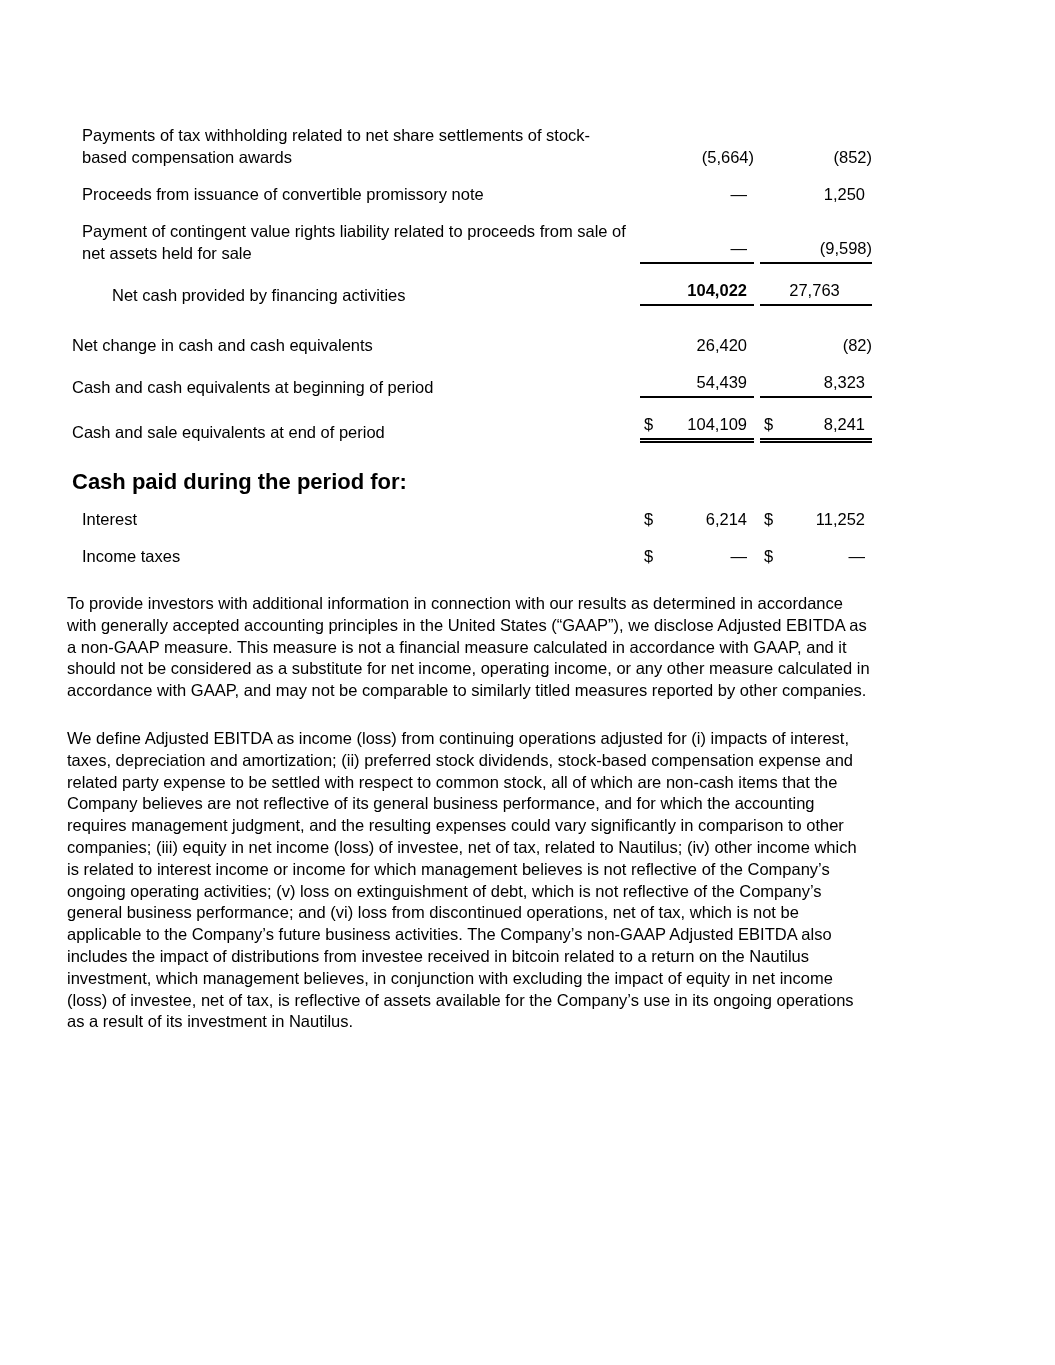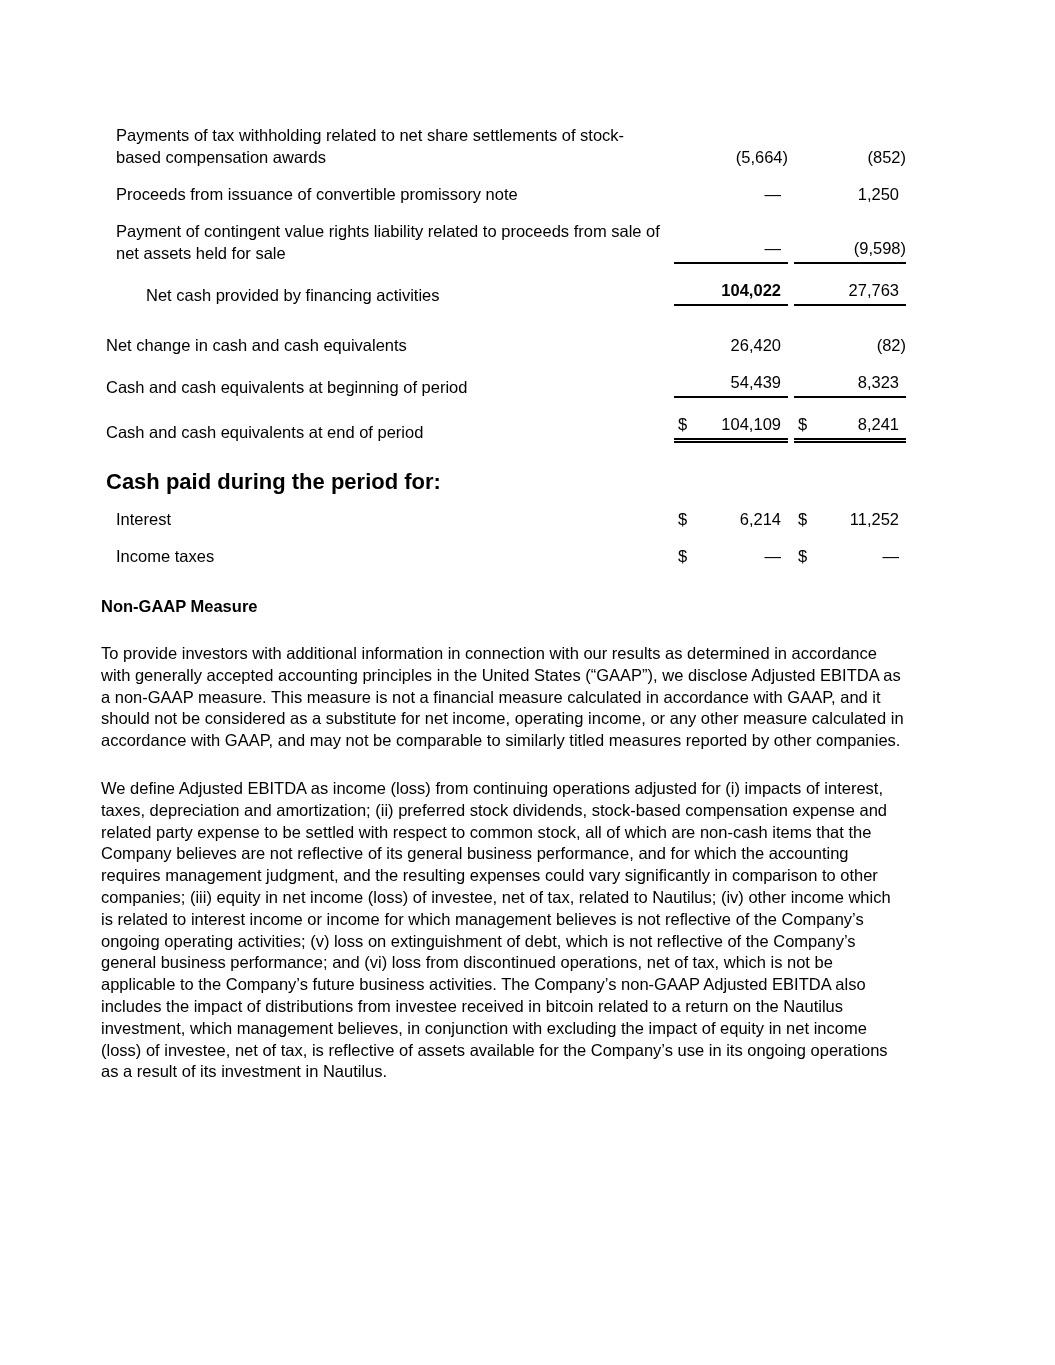--- a/index.html
+++ b/index.html
@@ -5,21 +5,21 @@
   * { margin: 0; padding: 0; box-sizing: border-box; }
   html, body { background: #ffffff; }
   body {
     width: 1055px;
     height: 1365px;
     font-family: "Liberation Sans", sans-serif;
     color: #000000;
     overflow: hidden;
   }
   .doc {
-    padding: 124px 125px 0 101px;
+    padding: 124px 125px 0 67px;
     width: 1055px;
   }
   
   .fin-table { width: 805px; }
   .fin-row {
     display: grid;
     grid-template-columns: 1fr 114px 112px;
     column-gap: 6px;
     align-items: end;
     font-size: 16.5px;
@@ -102,21 +102,21 @@
         </div>
     </div>
     <div class="fin-row">
       <div class="lbl ind2">Net cash provided by financing activities</div>
       <div class="val u1">
           <span class="cur"></span>
           <span class="num" style="padding-right: 7px; font-weight: bold;">104,022</span>
         </div>
       <div class="val u1">
           <span class="cur"></span>
-          <span class="num" style="padding-right: 7px;">27,763</span>
+          <span class="num" style="padding-right: 7px; text-align: center;">27,763</span>
         </div>
     </div>
   </div>
 
   <div class="gap28"></div>
 
   <div class="fin-table">
     <div class="fin-row">
       <div class="lbl ind0">Net change in cash and cash equivalents</div>
       <div class="val">
@@ -133,21 +133,21 @@
       <div class="val u1">
           <span class="cur"></span>
           <span class="num" style="padding-right: 7px;">54,439</span>
         </div>
       <div class="val u1">
           <span class="cur"></span>
           <span class="num" style="padding-right: 7px;">8,323</span>
         </div>
     </div>
     <div class="fin-row">
-      <div class="lbl ind0">Cash and cash equivalents at end of period</div>
+      <div class="lbl ind0">Cash and sale equivalents at end of period</div>
       <div class="val u2">
           <span class="cur">$</span>
           <span class="num" style="padding-right: 7px;">104,109</span>
         </div>
       <div class="val u2">
           <span class="cur">$</span>
           <span class="num" style="padding-right: 7px;">8,241</span>
         </div>
     </div>
   </div>
@@ -173,17 +173,16 @@
           <span class="cur">$</span>
           <span class="num" style="padding-right: 7px;">—</span>
         </div>
       <div class="val">
           <span class="cur">$</span>
           <span class="num" style="padding-right: 7px;">—</span>
         </div>
     </div>
   </div>
 
-  <div class="ng-heading">Non-GAAP Measure</div>
   <p class="para">To provide investors with additional information in connection with our results as determined in accordance with generally accepted accounting principles in the United States (“GAAP”), we disclose Adjusted EBITDA as a non-GAAP measure. This measure is not a financial measure calculated in accordance with GAAP, and it should not be considered as a substitute for net income, operating income, or any other measure calculated in accordance with GAAP, and may not be comparable to similarly titled measures reported by other companies.</p>
   <p class="para">We define Adjusted EBITDA as income (loss) from continuing operations adjusted for (i) impacts of interest, taxes, depreciation and amortization; (ii) preferred stock dividends, stock-based compensation expense and related party expense to be settled with respect to common stock, all of which are non-cash items that the Company believes are not reflective of its general business performance, and for which the accounting requires management judgment, and the resulting expenses could vary significantly in comparison to other companies; (iii) equity in net income (loss) of investee, net of tax, related to Nautilus; (iv) other income which is related to interest income or income for which management believes is not reflective of the Company’s ongoing operating activities; (v) loss on extinguishment of debt, which is not reflective of the Company’s general business performance; and (vi) loss from discontinued operations, net of tax, which is not be applicable to the Company’s future business activities. The Company’s non-GAAP Adjusted EBITDA also includes the impact of distributions from investee received in bitcoin related to a return on the Nautilus investment, which management believes, in conjunction with excluding the impact of equity in net income (loss) of investee, net of tax, is reflective of assets available for the Company’s use in its ongoing operations as a result of its investment in Nautilus.</p>
 
 </div>
 
 </body></html>

